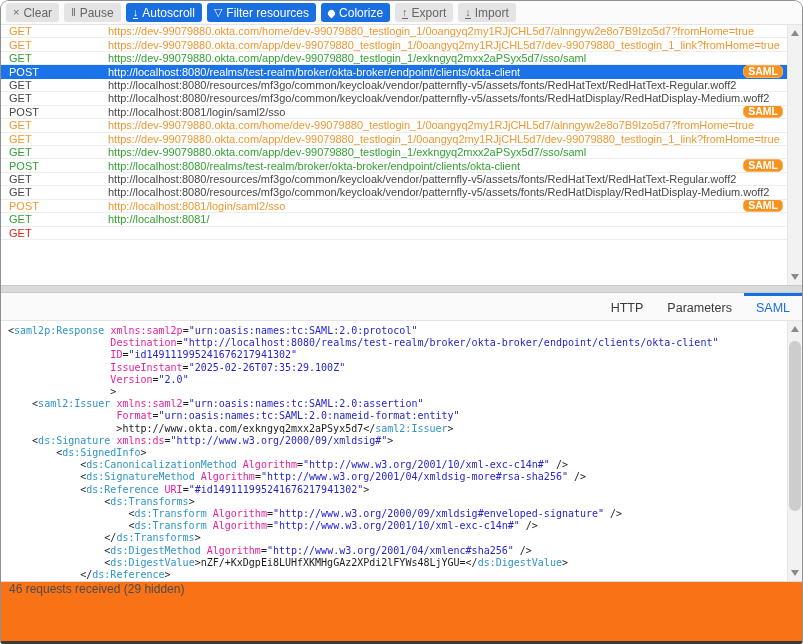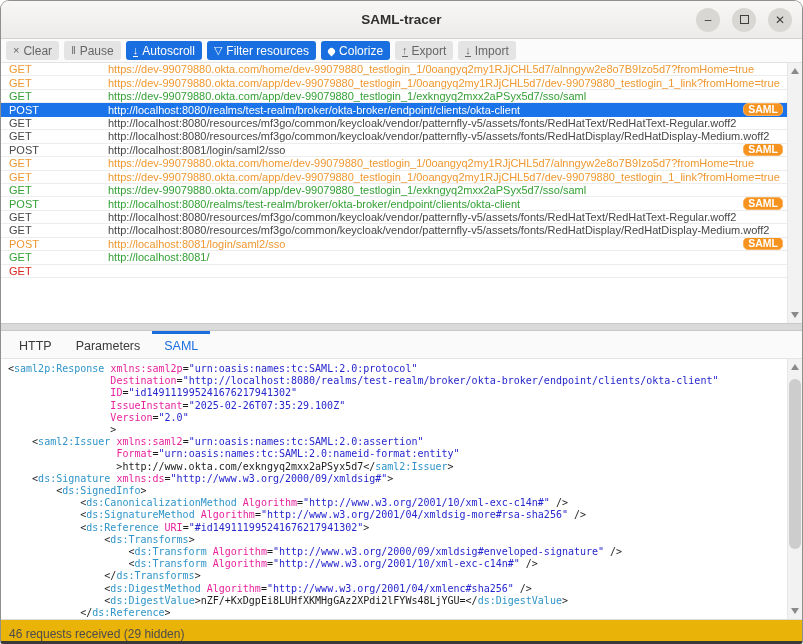--- a/index.html
+++ b/index.html
@@ -88,21 +88,21 @@
   .sb-arrow { position:absolute; left:3px; width:0; height:0; border-left:4.5px solid transparent; border-right:4.5px solid transparent; }
   .sb-up   { top:5px;  border-bottom:6px solid #8a8a8a; }
   .sb-down { bottom:5px; border-top:6px solid #8a8a8a; }
   .sb-thumb { position:absolute; left:1px; right:1px; background:#cdcdcd; border-radius:6px; }
 
   
   .splitter { flex:0 0 8px; background:#dadada; border-top:1px solid #c9c9c9; border-bottom:1px solid #c9c9c9; cursor:row-resize; }
 
   
   .tabbar {
-    flex:0 0 27px; background:#fafafa; display:flex; align-items:stretch; padding-left:6px;
+    flex:0 0 27px; background:#fafafa; display:flex; align-items:stretch; padding-left:6px;justify-content:flex-end;
   }
   .tab {
     display:flex; align-items:center; padding:0 12px;
     font-size:12.5px; color:#3a3a3a; border-top:3px solid transparent; cursor:pointer;
   }
   .tab.active { color:#1a6fe0; border-top-color:#1a6fe0; }
 
   
   .xmlpane {
     flex:0 0 261px; height:261px; position:relative; background:#fff;
@@ -113,44 +113,30 @@
     padding:4px 0 0 7px; white-space:pre; margin-right:16px; overflow:hidden;
   }
   .tk-p { color:#1c1c1c; }
   .tk-t { color:#2e94c8; }
   .tk-a { color:#e8219b; }
   .tk-v { color:#2626cd; }
   .tk-x { color:#1c1c1c; }
 
   
   .statusbar {
-    flex:1 1 auto; background:#eab308; border-top:1px solid #dcdcdc;
-    display:flex; align-items:flex-end; padding:0 8px;
+    flex:1 1 auto; background:#f97316; border-top:1px solid #dcdcdc;
+    display:flex; align-items:flex-start; padding:0 8px;
     font-size:12px; color:#4c4c4c;
   }
 </style>
 </head>
 <body>
 
 <div class="window">
 
-  <div class="titlebar">
-    <div class="title">SAML-tracer</div>
-    <div class="winbtns">
-      <div class="winbtn">
-          <span>–</span>
-        </div>
-      <div class="winbtn">
-          <span class="sq"></span>
-        </div>
-      <div class="winbtn">
-          <span>✕</span>
-        </div>
-    </div>
-  </div>
 
   <div class="toolbar">
     <button class="tbtn">
       <span class="tico">×</span>
       <span>Clear</span>
     </button>
     <button class="tbtn">
       <span class="tico">‖</span>
       <span>Pause</span>
     </button>

